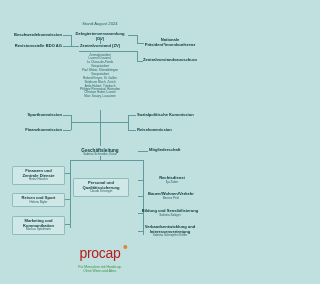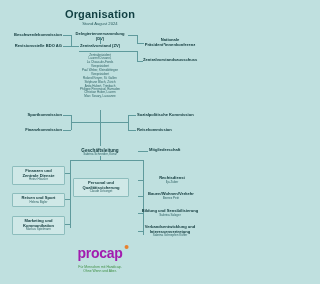--- a/index.html
+++ b/index.html
@@ -59,38 +59,37 @@
   
   .footer{
     position:absolute;left:0;bottom:0;width:200px;height:44px;
     background:#bfe0df;
   }
   .logo{
     position:absolute;left:50%;transform:translateX(-50%);
     top:4px;text-align:center;
   }
   .logo-word{
-    font-size:14px;font-weight:bold;color:#a21caf;
+    font-size:14px;font-weight:normal;color:#b91c1c;
     letter-spacing:-0.3px;line-height:1;
     display:inline-block;position:relative;
   }
   .logo-dot{
     display:inline-block;width:4px;height:4px;border-radius:50%;
     background:#e8812e;position:absolute;right:-6px;top:1px;
   }
   .logo-tag{
     font-size:3.4px;color:#3f8f43;margin-top:3px;line-height:1.25;
   }
 </style>
 </head>
 <body>
 
 <div class="chart">
 
-  <div class="title">Organisation</div>
   <div class="subtitle">Stand August 2024</div>
 
   <div class="node t-right s4" style="top:33px;left:4px;width:58px;">
     <span class="lbl">Beschwerdekommission</span>
   </div>
 
   <div class="node t-right s4" style="top:44px;left:4px;width:58px;">
     <span class="lbl">Revisionsstelle BDO AG</span>
   </div>
 

